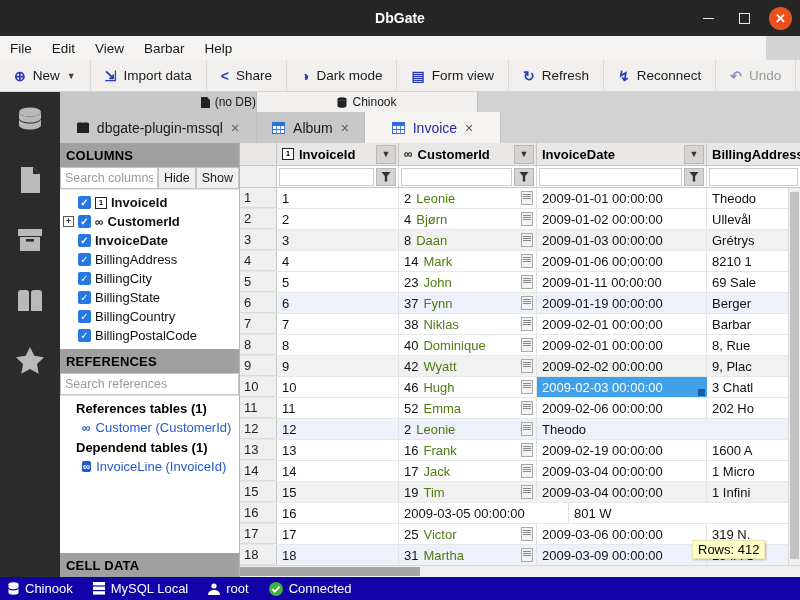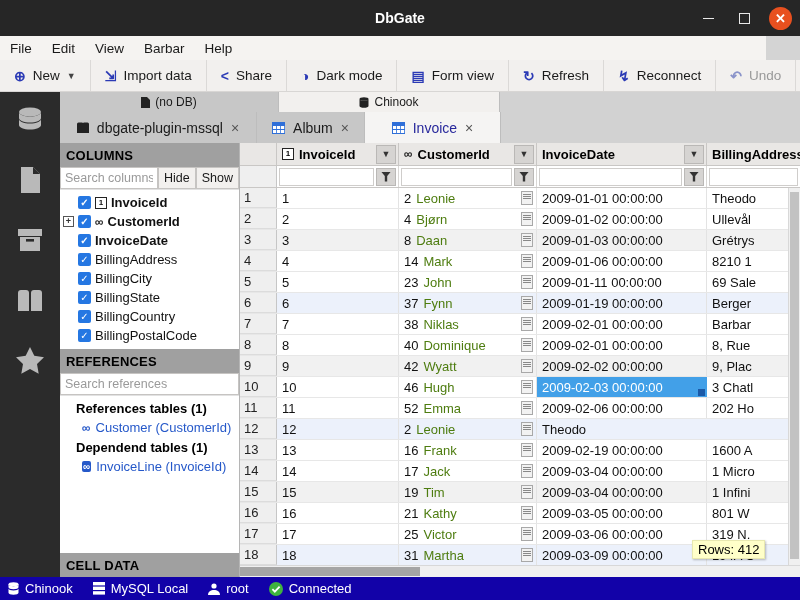--- a/index.html
+++ b/index.html
@@ -29,21 +29,21 @@
 
   
   #iconbar { position:absolute; left:0; top:92px; width:60px; height:485px; background:#2b2b2b; display:flex; flex-direction:column; align-items:center; padding-top:14px; gap:32px; }
   .ib-icon { width:28px; height:28px; display:flex; align-items:center; justify-content:center; }
   .ib-icon svg { fill:#b9b9b9; }
 
   
   #tabbar { position:absolute; left:60px; top:92px; width:740px; height:51px; background:#d2d2d2; }
   .tabgroups { display:flex; height:20px; }
   .tabgroup { display:flex; align-items:center; justify-content:center; gap:5px; font-size:12px; color:#1a1a1a; border-right:1px solid #bdbdbd; }
-  .tabgroup.g1 { width:219px; background:#c7c7c7; }
+  .tabgroup.g1 { width:197px; background:#c7c7c7;justify-content:flex-end; }
   .tabgroup.g2 { width:221px; background:#f2f0ee; }
   .tabrow { display:flex; height:31px; }
   .tab { display:flex; align-items:center; justify-content:center; gap:8px; font-size:14px; color:#1a1a1a; border-right:1px solid #bdbdbd; }
   .tab .close-x { color:#555; font-size:14px; }
   .tab.t1 { width:197px; background:#c7c7c7;gap:8px; }
   .tab.t2 { width:108px; background:#c7c7c7; }
   .tab.t3 { width:136px; background:#f5f4f3; color:#28289c; }
   .gicon svg { display:block; }
 
   
@@ -617,29 +617,20 @@
               <i></i>
               <i></i>
             </span>
           </div>
           <div class="tcell cw-3">2009-03-04 00:00:00</div>
           <div class="tcell cw-4" style="border-right:none">1 Infini</div>
         </div>
         <div class="trow">
           <div class="cw-gutter gutter-cell">16</div>
           <div class="tcell cw-1">16</div>
-          <div class="tcell cw-2">
-            <span class="cust-num">21</span>
-            <span class="cust-name">Kathy</span>
-            <span class="doc-ico">
-              <i></i>
-              <i></i>
-              <i></i>
-            </span>
-          </div>
           <div class="tcell cw-3">2009-03-05 00:00:00</div>
           <div class="tcell cw-4" style="border-right:none">801 W</div>
         </div>
         <div class="trow">
           <div class="cw-gutter gutter-cell">17</div>
           <div class="tcell cw-1">17</div>
           <div class="tcell cw-2">
             <span class="cust-num">25</span>
             <span class="cust-name">Victor</span>
             <span class="doc-ico">

